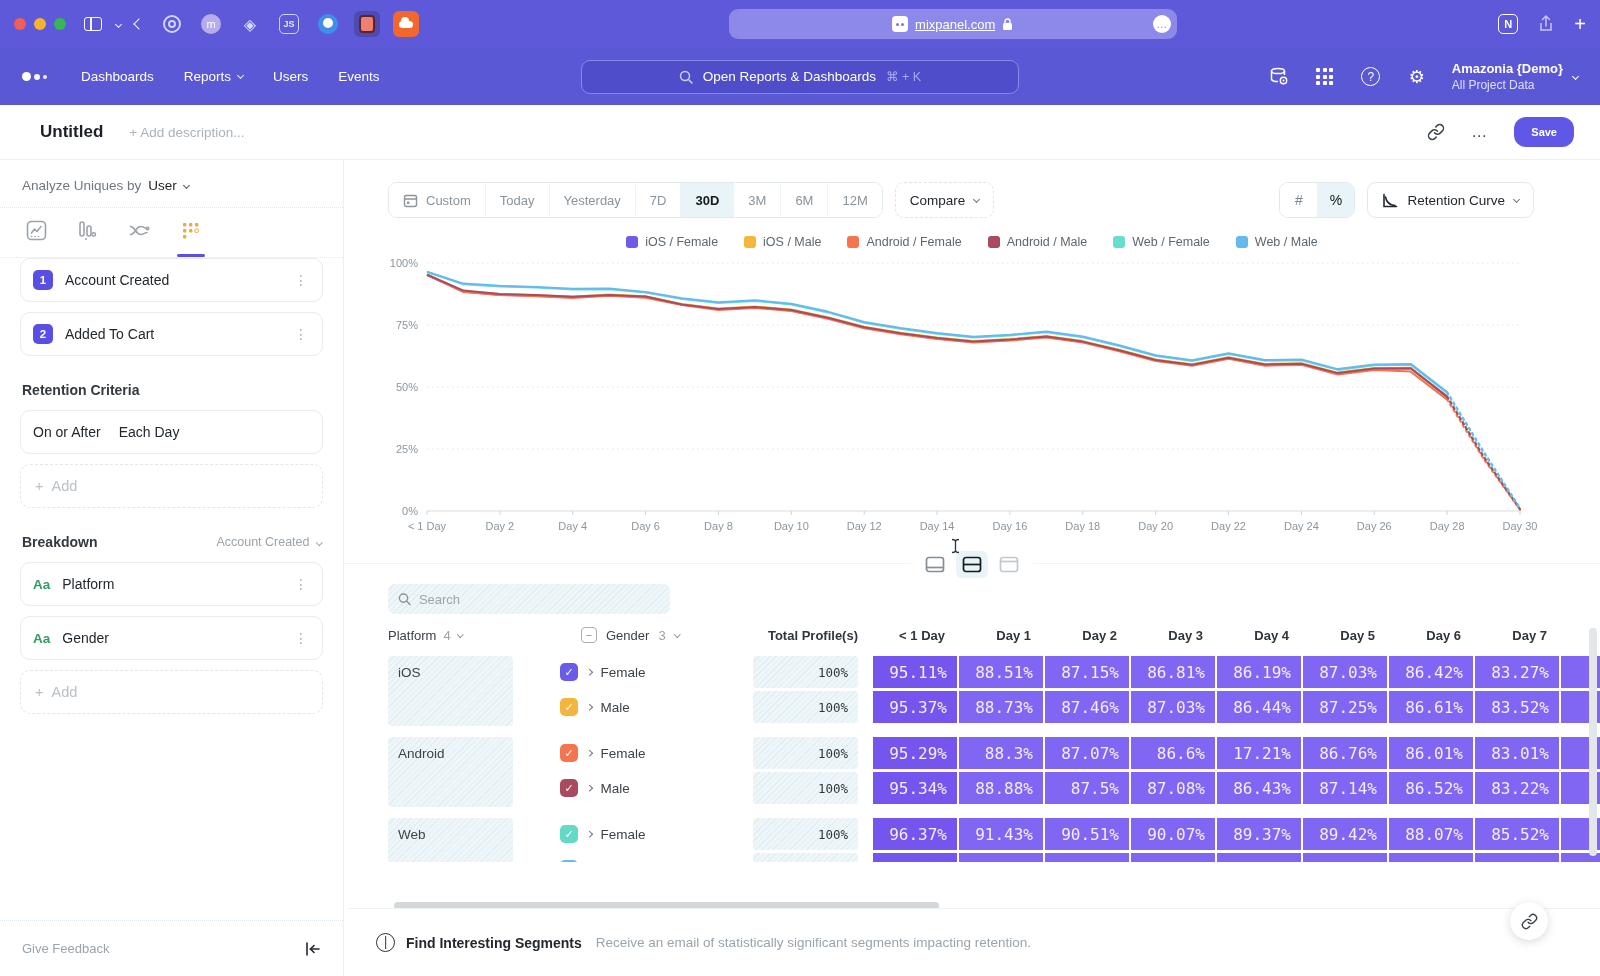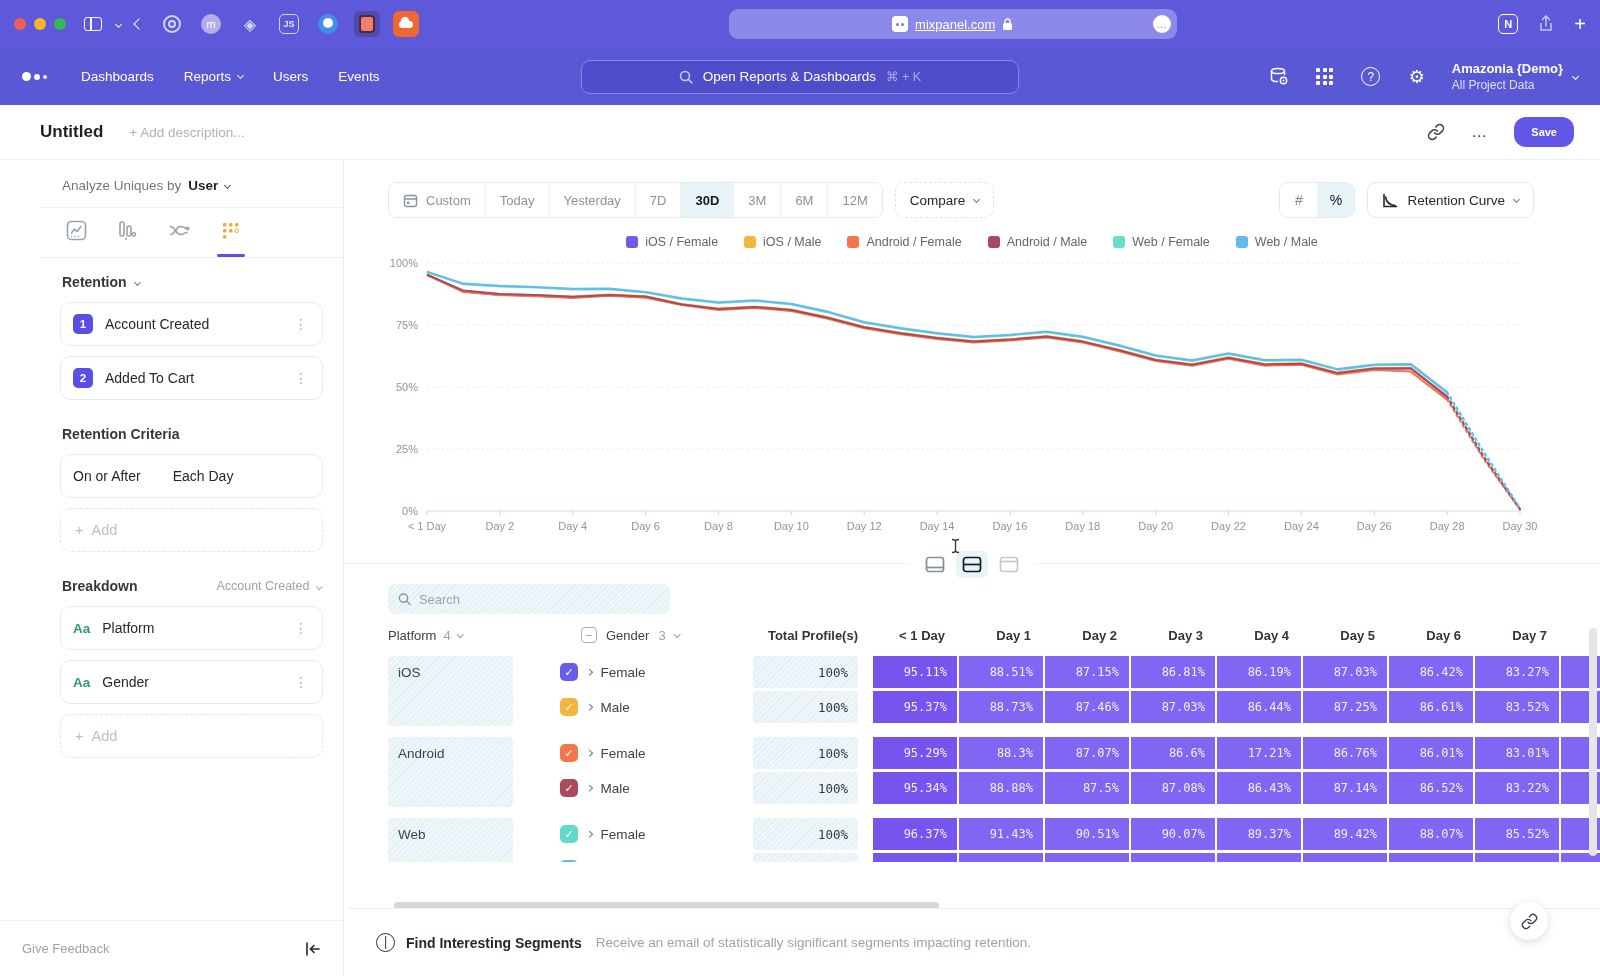--- a/index.html
+++ b/index.html
@@ -67,35 +67,35 @@
   .report-title { font-size:17px; font-weight:700; color:#1d2127; margin-right:26px; }
   .report-desc { font-size:13.5px; color:#aab3ba; }
   .header-actions { margin-left:auto; display:flex; align-items:center; gap:26px; }
   .icon-btn { color:#3b4450; display:flex; align-items:center; cursor:pointer; }
   .dots-btn { font-size:16px; letter-spacing:1px; color:#3b4450; }
   .save-btn { background:#6157e6; color:#fff; font-size:11px; font-weight:600; padding:9px 17px; border:none; border-radius:12px; cursor:pointer; }
 
   
   .content { flex:1; display:flex; min-height:0; }
   .sidebar { width:344px; border-right:1px solid #e9eff2; display:flex; flex-direction:column; flex:0 0 auto; }
-  .sidebar-scroll { flex:1; overflow:hidden; padding:0 20px;margin-left:40px; }
+  .sidebar-scroll { flex:1; overflow:hidden; padding:0 20px; }
   .analyze-row { display:flex; align-items:center; gap:7px; font-size:13.5px; color:#6f7880; padding:18px 2px 14px; }
-  .analyze-value { color:#1d2127; font-weight:700; display:flex; align-items:center; gap:7px; }
+  .analyze-value { color:#1d2127; font-weight:400; display:flex; align-items:center; gap:7px; }
   .analyze-value .chev { width:5px;height:5px;color:#555;}
   .tabs-row { display:flex; gap:30px; padding:12px 6px 0; border-top:1px dotted #dde9ee; margin:0 -20px; padding-left:26px; position:relative; }
   .tab { padding-bottom:12px; position:relative; cursor:pointer; }
   .tab.active::after { content:""; position:absolute; left:-3px; bottom:0; width:28px; height:3px; border-radius:2px; background:#5a50e2; }
   .side-divider { border-top:1px dotted #dde9ee; margin:0 -20px; }
   .section-head { font-size:14px; font-weight:700; color:#33393f; display:flex; align-items:center; gap:8px; padding:16px 2px 12px; }
   .section-head .chev { width:5px;height:5px;color:#6f7880;}
   .side-card { border:1px solid #e7ecef; border-radius:10px; height:44px; display:flex; align-items:center; padding:0 12px; margin-bottom:10px; background:#fff; cursor:pointer; }
   .step-chip { width:20px; height:20px; border-radius:5px; background:#5a4fe4; color:#fff; font-size:11.5px; font-weight:700; display:flex; align-items:center; justify-content:center; margin-right:12px; }
   .side-card-label { font-size:14px; color:#23282e; }
   .kebab { margin-left:auto; color:#a8b1b8; font-size:14px; cursor:pointer; padding:0 2px; }
-  .criteria-card { gap:32px; }
+  .criteria-card { gap:18px; }
   .criteria-card span { font-size:14px; color:#23282e; }
   .add-btn { border:1px dashed #dfe7ec; border-radius:10px; height:44px; display:flex; align-items:center; padding:0 14px; color:#b9c2c9; font-size:14.5px; gap:8px; margin-bottom:10px; cursor:pointer; background:#fff; width:100%; text-align:left; }
   .label-row { display:flex; align-items:center; padding:16px 2px 12px; }
   .label-row .lbl { font-size:14px; font-weight:700; color:#33393f; }
   .label-row .rightsel { margin-left:auto; font-size:12.5px; color:#9aa4ab; display:flex; align-items:center; gap:7px; cursor:pointer; }
   .aa-badge { color:#2f9e5f; font-size:13.5px; font-weight:700; margin-right:12px; }
   .sidebar-footer { border-top:1px dotted #dde9ee; height:56px; display:flex; align-items:center; padding:0 22px; flex:0 0 auto; }
   .give-feedback { font-size:13px; color:#9aa4ab; cursor:pointer; }
   .collapse-btn { margin-left:auto; cursor:pointer; color:#23282e; display:flex; }
 
@@ -146,21 +146,21 @@
   .tbody { height:206px; overflow:hidden; position:relative; }
   .tgroup { display:flex; margin-bottom:11px; }
   .platform-cell { width:125px; border-radius:4px; font-size:13.5px; color:#3c434a; padding:9px 10px; flex:0 0 auto; }
   .tg-rows { flex:1; }
   .trow { display:flex; align-items:center; height:32px; margin-bottom:3px; }
   .gender-cell { width:240px; padding-left:47px; display:flex; align-items:center; gap:9px; flex:0 0 auto; }
   .row-checkbox { width:18px; height:18px; border-radius:5px; color:#fff; font-size:11px; display:flex; align-items:center; justify-content:center; cursor:pointer; }
   .gender-cell .chev { width:4.5px; height:4.5px; color:#6f7880; cursor:pointer; }
   .gender-label { font-size:13.5px; color:#3c434a; }
   .total-cell { width:105px; height:32px; border-radius:3px; display:flex; align-items:center; justify-content:flex-end; padding-right:10px; font-size:12.5px; color:#30363c; font-family:"DejaVu Sans Mono",monospace; flex:0 0 auto; margin-right:15px; }
-  .val-cell { width:84px; height:32px; margin-left:2px; background:#8066f2; color:#f2eeff; display:flex; align-items:center; justify-content:flex-end; padding-right:10px; font-size:12px; font-family:"DejaVu Sans Mono",monospace; flex:0 0 auto; }
+  .val-cell { width:84px; height:32px; margin-left:2px; background:#8066f2; color:#f2eeff; display:flex; align-items:center; justify-content:flex-end; padding-right:10px; font-size:16px; font-family:"DejaVu Sans Mono",monospace; flex:0 0 auto; }
   .val-cell.first { background:#7555ee; margin-left:0; }
   .val-cell.sliver { width:52px; }
 
   .hscrollbar { position:absolute; left:50px; top:742px; width:545px; height:8px; border-radius:4px; background:#d4d8da; }
   .vscrollbar { position:absolute; right:3px; top:468px; width:8px; height:228px; border-radius:4px; background:#e3e7e9; }
 
   
   .main-footer { position:absolute; left:4px; right:0; bottom:0; height:68px; background:#fff; border-top:1px solid #edf2f4; display:flex; align-items:center; padding:0 28px; }
   .segments-icon { width:19px; height:19px; border:1.7px solid #2c3237; border-radius:50%; position:relative; margin-right:11px; flex:0 0 auto;}
   .segments-icon::after { content:""; position:absolute; left:50%; top:2px; bottom:2px; width:1.7px; background:#2c3237; transform:translateX(-50%); }
@@ -355,24 +355,20 @@
                 <rect x="15" y="3" width="3.4" height="3.4" rx="1" fill="#f2a93c"></rect>
                 <rect x="3" y="9" width="3.4" height="3.4" rx="1" fill="#f2a93c"></rect>
                 <rect x="9" y="9" width="3.4" height="3.4" rx="1" fill="#f2a93c"></rect>
                 <rect x="15" y="9" width="3.4" height="3.4" rx="1" stroke="#f2a93c" fill="none"></rect>
                 <rect x="3" y="15" width="3.4" height="3.4" rx="1" fill="#f2a93c"></rect>
               </svg>
           </span>
         </div>
         <div class="side-divider"></div>
 
-        <div class="section-head">
-          <span>Retention</span>
-            <span class="chev"></span>
-        </div>
         <div class="side-card">
           <span class="step-chip">1</span>
           <span class="side-card-label">Account Created</span>
           <span class="kebab">⋮</span>
         </div>
         <div class="side-card">
           <span class="step-chip">2</span>
           <span class="side-card-label">Added To Cart</span>
           <span class="kebab">⋮</span>
         </div>

